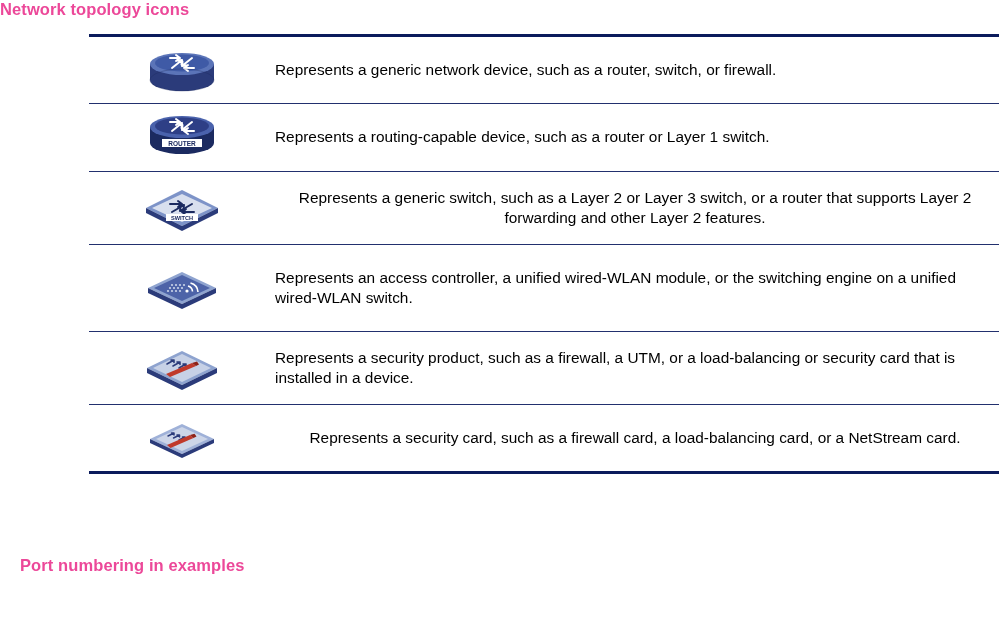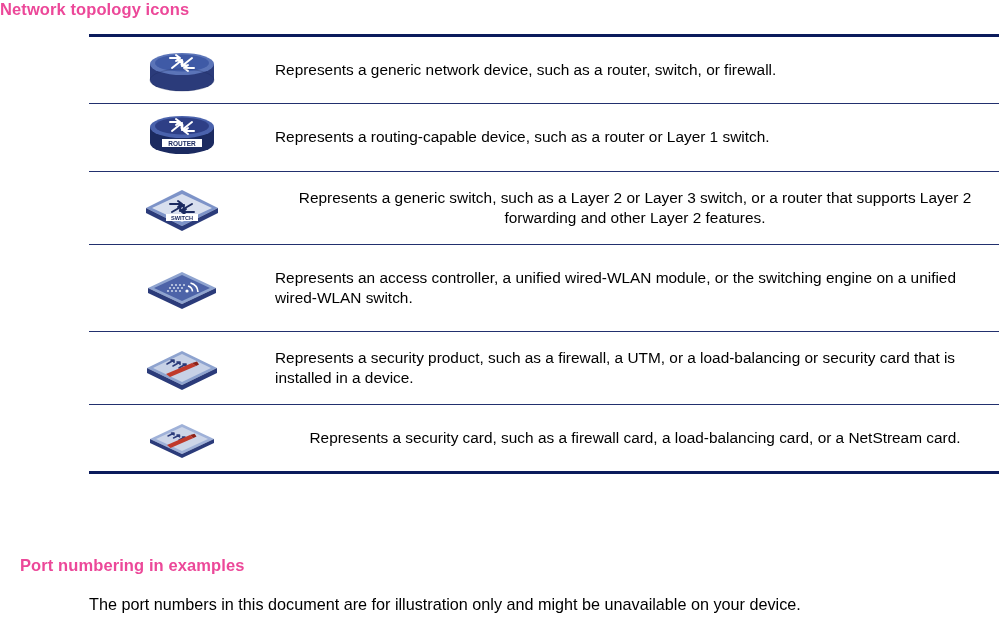--- a/index.html
+++ b/index.html
@@ -234,15 +234,14 @@
           </span>
         </td>
         <td class="cell-desc">Represents a security card, such as a firewall card, a load-balancing card, or a NetStream card.</td>
       </tr>
 
     </tbody>
   </table>
 
   <div id="title-port" class="section-title">Port numbering in examples</div>
 
-  <div id="port-paragraph">The port numbers in this document are for illustration only and might be unavailable on your device.</div>
 
 </div>
 
 </body></html>

